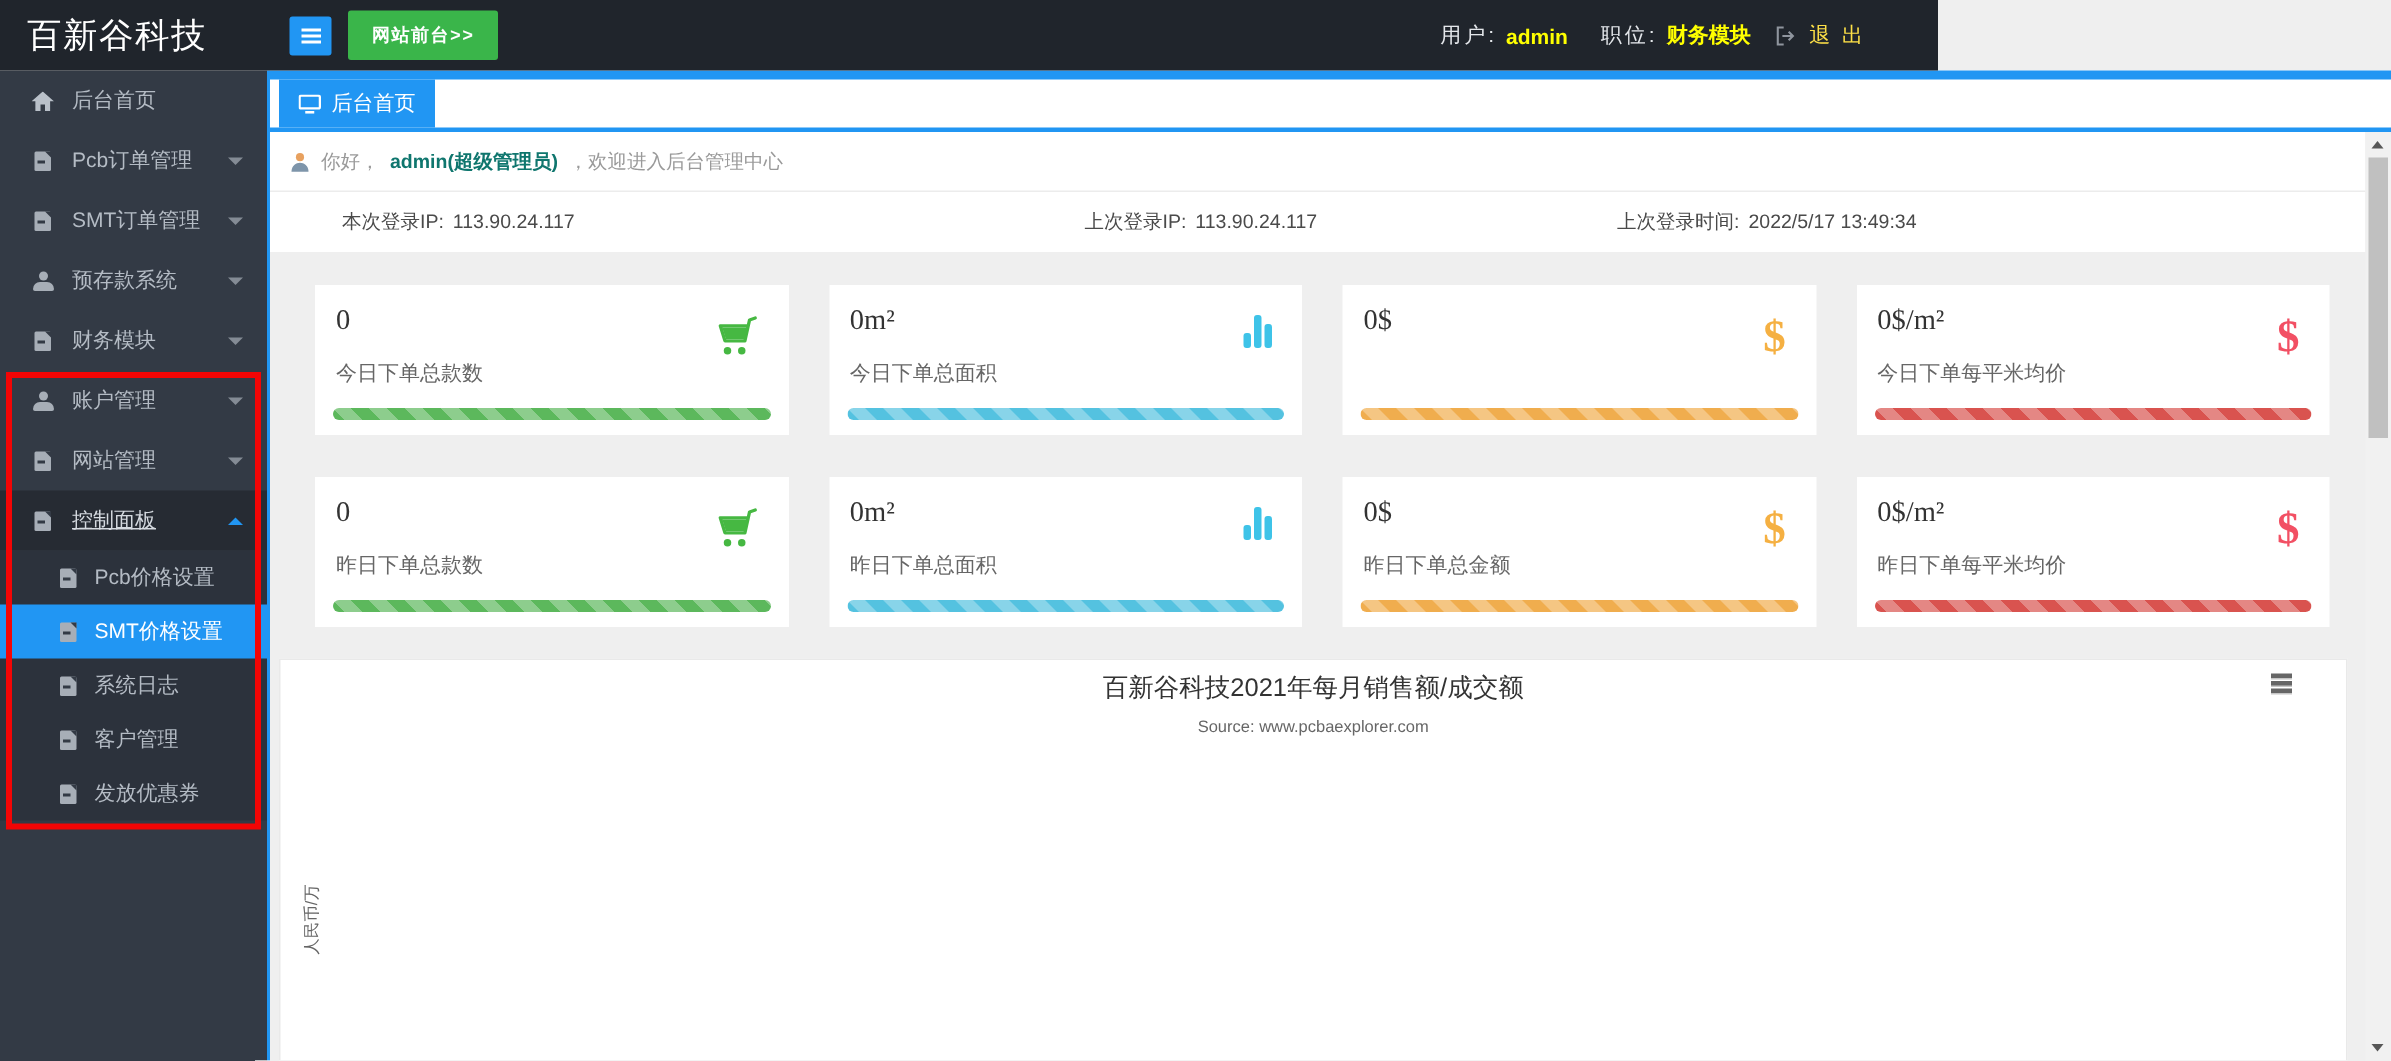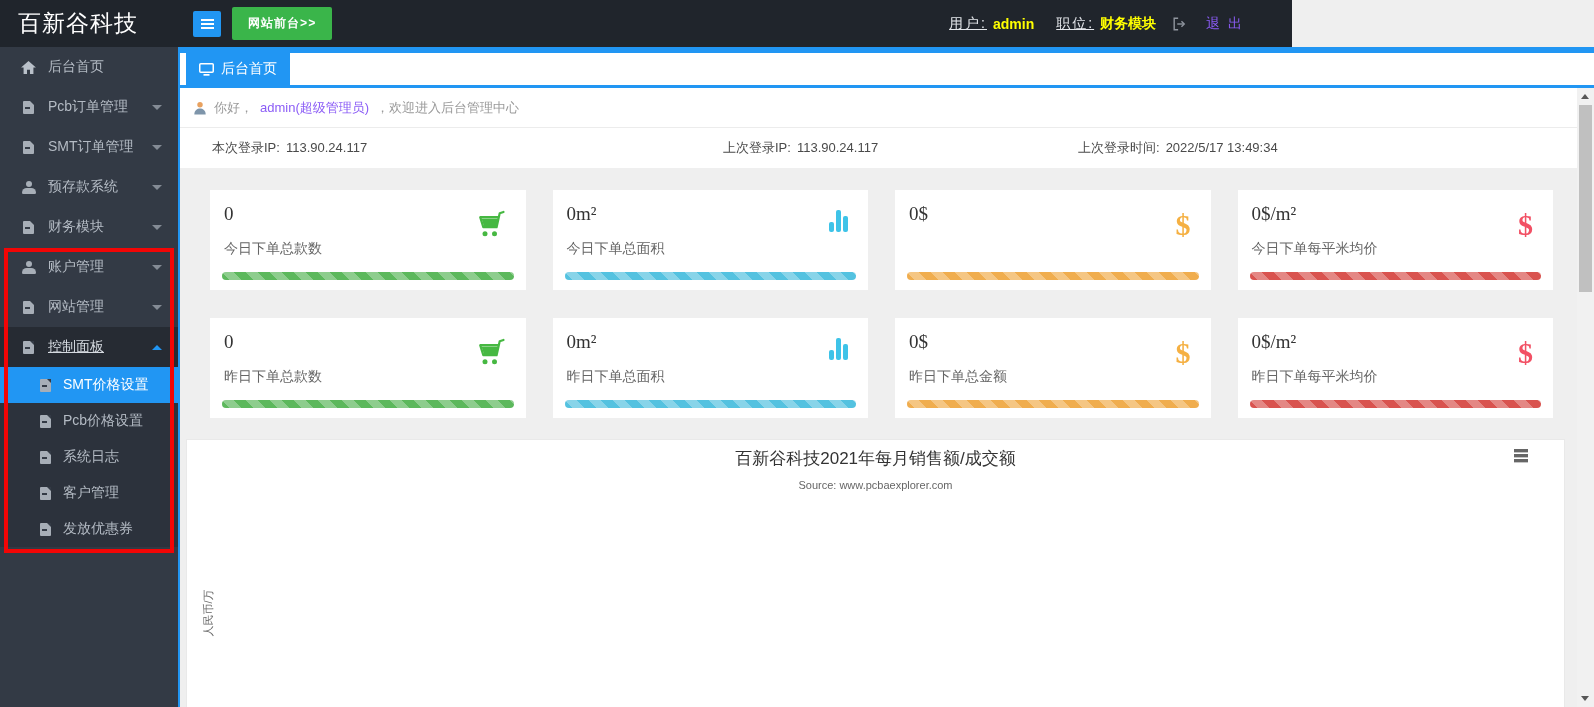--- a/index.html
+++ b/index.html
@@ -10,24 +10,24 @@
   .navbar { position:absolute; top:0; left:0; width:1292px; height:47px; background:#20252c;
             display:flex; align-items:center; z-index:20; }
   .logo { color:#ffffff; font-size:23px; letter-spacing:1px; padding-left:18px; width:178px; }
   .menu-toggle { width:28px; height:26px; background:#2196f3; border:none; border-radius:2px;
                  margin-left:15px; display:flex; align-items:center; justify-content:center; cursor:pointer; }
   .hamb { display:block; width:13px; height:2px; background:#fff; box-shadow:0 -4px 0 #fff, 0 4px 0 #fff; }
   .frontend-btn { margin-left:11px; background:#3ab54a; color:#fff; font-size:12px; font-weight:bold;
                   border:none; border-radius:2px; padding:8px 16px; cursor:pointer; letter-spacing:1px;font-family:Liberation Mono, monospace; }
   .nav-right { margin-left:auto; display:flex; align-items:center; font-size:14px; color:#e4e7eb;
                padding-right:48px; }
-  .nav-right .lbl { letter-spacing:2px;text-decoration:underline; }
+  .nav-right .lbl { letter-spacing:2px; }
   .yellow { color:#ffff00; font-weight:bold; margin-left:6px; }
   .sep { width:22px; }
-  .logout { display:flex; align-items:center; gap:20px; color:#8b5cf6; margin-left:16px; cursor:pointer; letter-spacing:2px; }
+  .logout { display:flex; align-items:center; gap:9px; color:#fde047; margin-left:16px; cursor:pointer; letter-spacing:2px; }
 
   
   .sidebar { position:absolute; top:47px; left:0; width:178px; height:660px; background:#333a45; z-index:5; }
   .side-item { height:40px; display:flex; align-items:center; padding:0 16px 0 20px;
                color:#b4bbc4; font-size:14px; cursor:pointer; }
   .side-item .ic { width:17px; margin-right:11px; display:flex; justify-content:center; align-items:center; }
   .side-item .itm-lbl { flex:1; }
   .side-item.expanded { background:#262b33; color:#d5dae0;text-decoration:underline; }
   .caret { width:0; height:0; border-left:5px solid transparent; border-right:5px solid transparent; }
   .caret.down { border-top:5px solid #848b95; }
@@ -70,24 +70,24 @@
                      border-bottom:5px solid #575757; }
   .scroll-arrow-down { position:absolute; bottom:6px; left:4px; width:0; height:0;
                        border-left:4.5px solid transparent; border-right:4.5px solid transparent;
                        border-top:5px solid #575757; }
   .scroll-thumb { position:absolute; top:17px; left:2px; width:13px; height:187px; background:#c0c0c0; }
 
   
   .welcome { background:#ffffff; }
   .greeting { height:40px; display:flex; align-items:center; gap:7px; padding-left:13px;
               font-size:13px; color:#9a9a9a; border-bottom:1px solid #ececec; }
-  .greeting .bold-user { color:#8b5cf6; font-weight:normal; }
+  .greeting .bold-user { color:#0f766e; font-weight:bold; }
   .login-info { height:40px; display:grid; grid-template-columns:543px 355px 1fr; align-items:center;
                 font-size:13px; color:#4a4a4a; }
-  .login-info .cell:first-child { padding-left:32px; }
+  .login-info .cell:first-child { padding-left:48px; }
   .login-info .val { margin-left:6px; }
 
   
   .cards { padding:22px 24px 0 30px; display:grid; grid-template-columns:repeat(4,1fr);
            gap:28px 27px; }
   .card { position:relative; background:#ffffff; height:100px; padding:13px 14px 0; }
   .card-value { font-size:19px; color:#333; font-family:"Liberation Serif", serif; }
   .card-label { font-size:14px; color:#666; margin-top:15px; }
   .card-icon { position:absolute; right:20px; top:20px; }
   .dollar { font-family:"Liberation Serif", serif; font-size:30px; font-weight:bold; line-height:30px; }
@@ -195,31 +195,31 @@
     <span class="caret down"></span>
   </div>
   <div class="side-item expanded">
     <span class="ic">
         <span class="file-ic"></span>
       </span>
     <span class="itm-lbl">控制面板</span>
     <span class="caret up"></span>
   </div>
   <div class="submenu">
+    <div class="sub-item">
+      <span class="ic">
+          <span class="file-ic"></span>
+        </span>
+      <span>Pcb价格设置</span>
+    </div>
     <div class="sub-item active">
       <span class="ic">
           <span class="file-ic"></span>
         </span>
       <span>SMT价格设置</span>
-    </div>
-    <div class="sub-item">
-      <span class="ic">
-          <span class="file-ic"></span>
-        </span>
-      <span>Pcb价格设置</span>
     </div>
     <div class="sub-item">
       <span class="ic">
           <span class="file-ic"></span>
         </span>
       <span>系统日志</span>
     </div>
     <div class="sub-item">
       <span class="ic">
           <span class="file-ic"></span>

